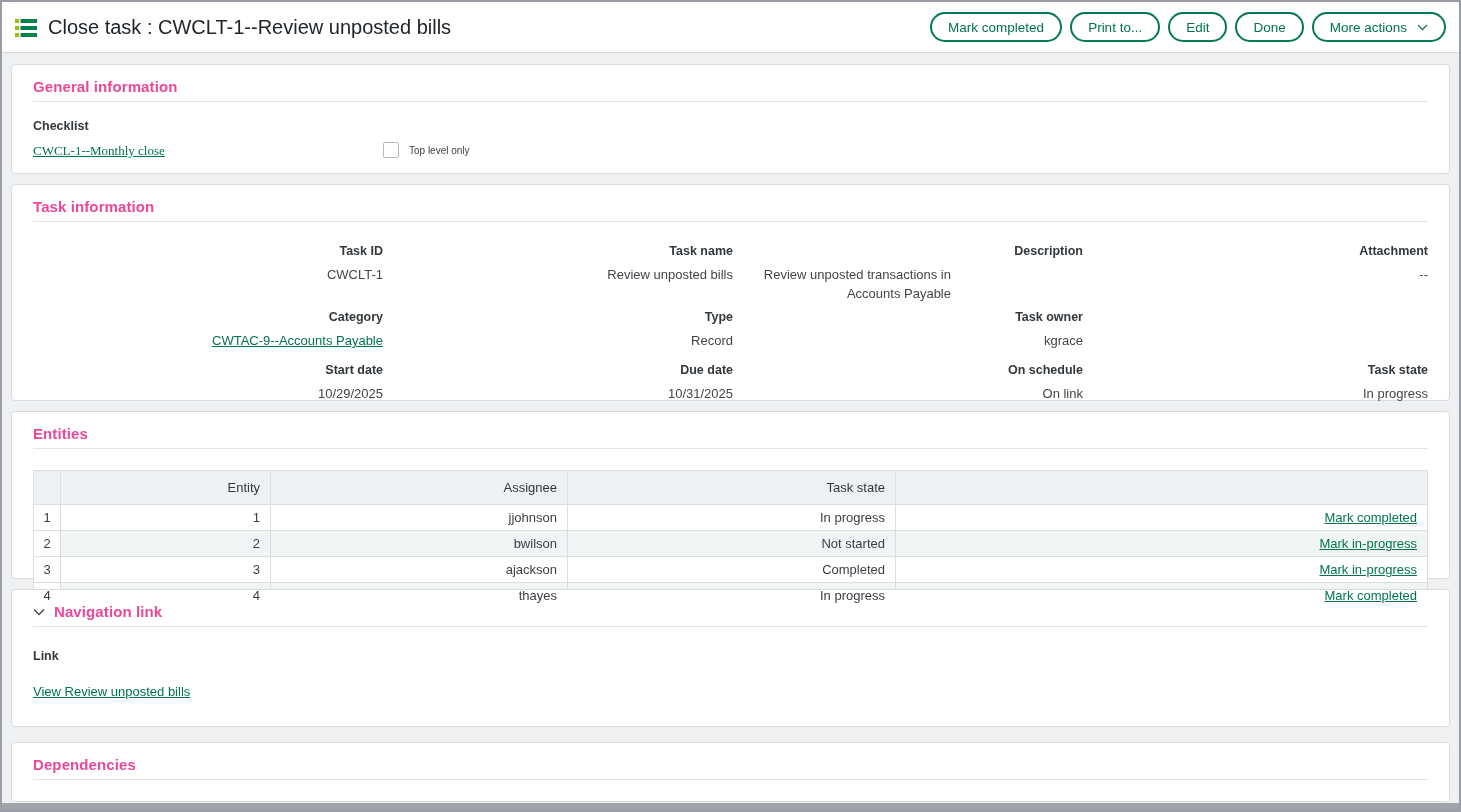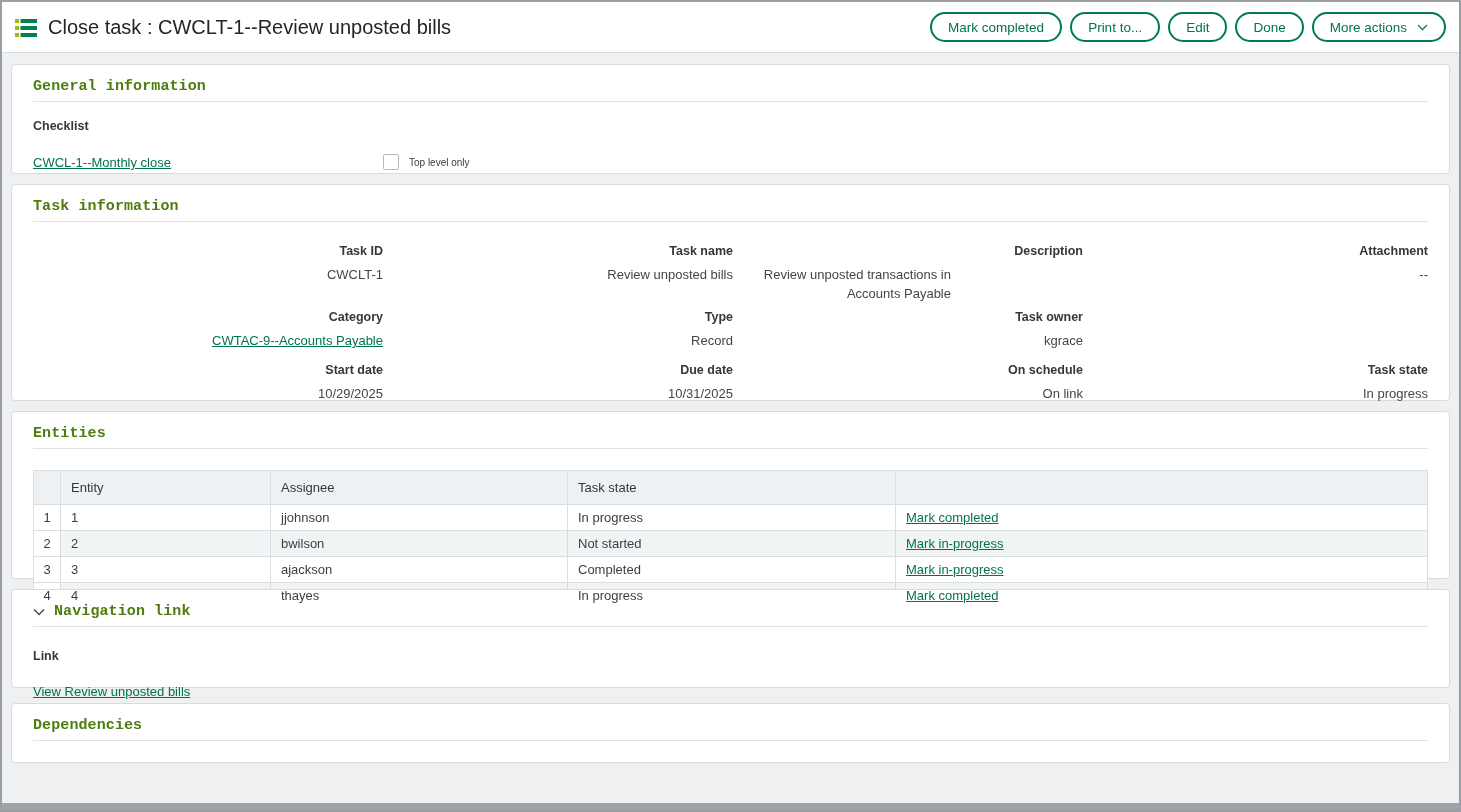--- a/index.html
+++ b/index.html
@@ -18,54 +18,54 @@
   .pill-btn { display:inline-flex; align-items:center; justify-content:center; height:30px;
               padding:0 16px; background:#ffffff; border:2px solid #007a4e; border-radius:16px;
               color:#00754a; font-size:13.5px; font-family:"Liberation Sans",sans-serif; cursor:pointer; white-space:nowrap; }
   .pill-btn .chev { margin-left:10px; margin-top:1px; }
 
   
   .page { padding:11px 9px 0; height:761px; }
   .card { background:#ffffff; border:1px solid #d9dcdf; border-radius:4px; padding:13px 21px 0; }
   .card + .card { margin-top:10px; }
   .card-head { display:flex; align-items:center; padding-bottom:6px; border-bottom:1px solid #dfe3e6; }
-  .card-head h2 { font-size:15px; font-weight:700; color:#4d7c0f; letter-spacing:0.1px;font-family:Liberation Mono, monospace; }
+  .card-head h2 { font-size:15px; font-weight:700; color:#ec4899; letter-spacing:0.1px; }
   .collapse-chev { margin-right:9px; margin-top:1px; cursor:pointer; }
 
   .card-general { height:110px; }
   .card-task    { height:217px;text-align:right; }
   .card-entities{ height:168px; }
-  .card-nav     { height:99px; }
+  .card-nav     { height:138px; }
   .card-deps    { height:60px; }
   .card-nav { margin-top:10px; }
   .card-deps { margin-top:15px !important; }
 
   
   .f-label { font-size:12.5px; font-weight:700; color:#33383c; }
   .f-value { font-size:13px; color:#41464a; margin-top:7px; line-height:19px; }
   a.green-link { color:#00754a; text-decoration:underline; cursor:pointer; font-size:13px; }
 
   
   .gi-row { display:flex; margin-top:17px; }
   .gi-checklist { width:350px; }
-  .gi-checklist .f-value { margin-top:20px; }
+  .gi-checklist .f-value { margin-top:8px;font-family:Liberation Serif, serif; }
   .checkbox-group { display:flex; align-items:center; align-self:flex-end; margin-bottom:2px; }
   .checkbox { width:16px; height:16px; background:#ffffff; border:1px solid #b4bac0; border-radius:2px; cursor:pointer; }
   .checkbox-label { font-size:10px; color:#3a3f44; margin-left:10px; }
 
   
   .ti-row { display:grid; grid-template-columns:350px 350px 350px 1fr; }
   .ti-row-1 { margin-top:22px; }
   .ti-row-2 { margin-top:7px; }
   .ti-row-3 { margin-top:13px; }
   .desc-value { max-width:218px; }
 
   
   .entities-table { width:100%; border-collapse:collapse; margin-top:21px; table-layout:fixed; }
-  .entities-table th, .entities-table td { border:1px solid #dbdee1; font-weight:400; text-align:left; padding:0 10px; font-size:13px; color:#3a3f44; }
+  .entities-table th, .entities-table td { border:1px solid #dbdee1; font-weight:400; text-align:right; padding:0 10px; font-size:13px; color:#3a3f44; }
   .entities-table th { height:34px; background:#eef1f3; color:#33383c; vertical-align:middle; }
   .entities-table td { height:26px; vertical-align:middle; background:#ffffff; }
   .entities-table tr.alt td { background:#f1f4f5; }
   .entities-table td.num, .entities-table tr.alt td.num { text-align:center; padding:4px 4px; background:#ffffff; color:#3a3f44; }
   .col-num { width:27px; } .col-entity { width:210px; } .col-assignee { width:297px; } .col-state { width:328px; }
   .entities-table td a { font-size:13px; }
 
   
   .nl-label { margin-top:22px; }
   .nl-link  { margin-top:19px; }

